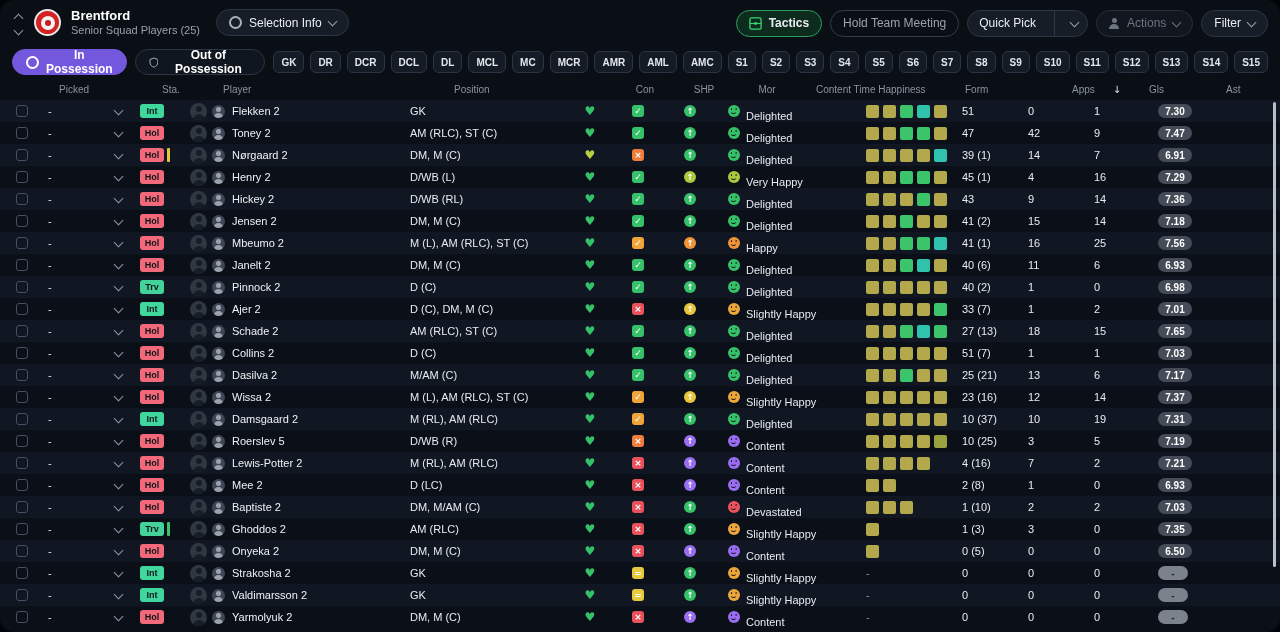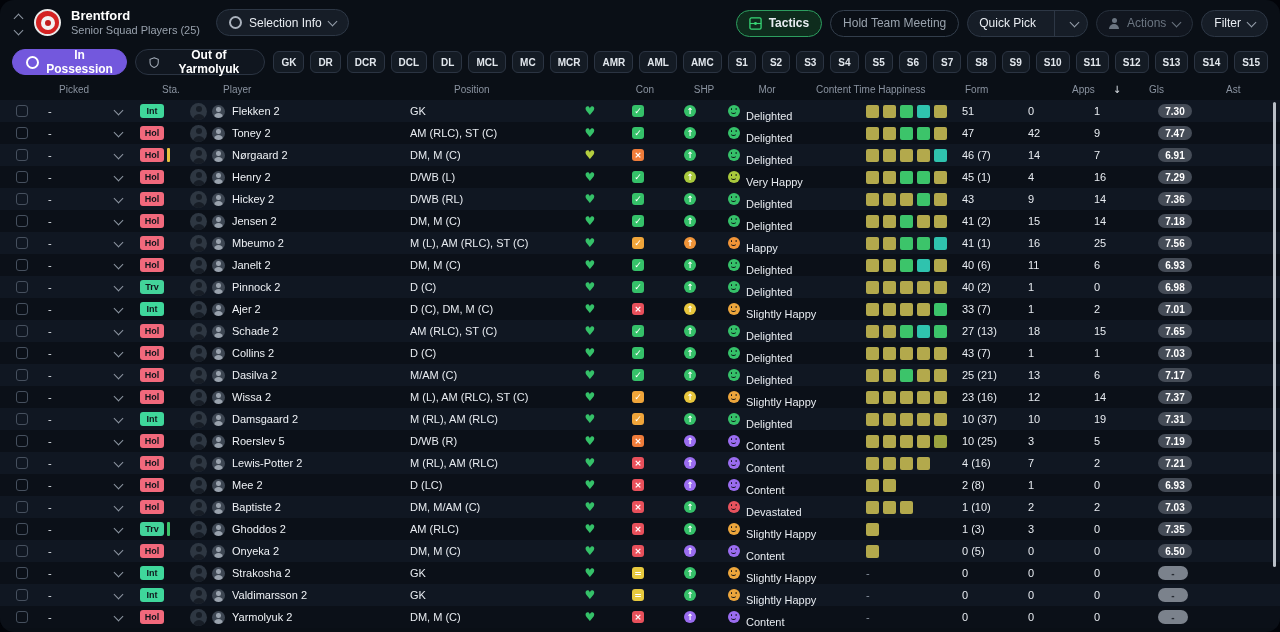--- a/index.html
+++ b/index.html
@@ -140,21 +140,21 @@
 
   <div class="filterbar">
     <button class="tab active">
       <span class="ball-icon"></span>
       <span>In Possession</span>
     </button>
     <button class="tab">
       <svg width="12" height="13" viewBox="0 0 12 13">
         <path d="M6 1 L10.8 2.8 V6.2 C10.8 9.4 8.8 11.4 6 12.2 C3.2 11.4 1.2 9.4 1.2 6.2 V2.8 Z" fill="none" stroke="#a7b0bc" stroke-width="1.2"></path>
       </svg>
-      <span>Out of Yarmolyuk</span>
+      <span>Out of Possession</span>
     </button>
     <div class="pos-filters">
         <button class="pos-btn">GK</button>
         <button class="pos-btn">DR</button>
         <button class="pos-btn">DCR</button>
         <button class="pos-btn">DCL</button>
         <button class="pos-btn">DL</button>
         <button class="pos-btn">MCL</button>
         <button class="pos-btn">MC</button>
         <button class="pos-btn">MCR</button>
@@ -315,21 +315,21 @@
           <span class="face" style="background:#35c169"></span>
           <span class="hap-text">Delighted</span>
         </div>
         <div class="td pl4">
           <span class="fsq" style="background:#b3a94c"></span>
           <span class="fsq" style="background:#b3a94c"></span>
           <span class="fsq" style="background:#b3a94c"></span>
           <span class="fsq" style="background:#b3a94c"></span>
           <span class="fsq" style="background:#2fc3ae"></span>
         </div>
-        <div class="td pl4">46 (7)</div>
+        <div class="td pl4">39 (1)</div>
         <div class="td pl4">14</div>
         <div class="td pl4">7</div>
         <div class="td">
           <span class="avg ">6.91</span>
         </div>
       </div>
       <div class="tr grid">
         <div class="td">
           <span class="cb"></span>
         </div>
@@ -711,21 +711,21 @@
           <span class="face" style="background:#35c169"></span>
           <span class="hap-text">Delighted</span>
         </div>
         <div class="td pl4">
           <span class="fsq" style="background:#b3a94c"></span>
           <span class="fsq" style="background:#b3a94c"></span>
           <span class="fsq" style="background:#b3a94c"></span>
           <span class="fsq" style="background:#b3a94c"></span>
           <span class="fsq" style="background:#b3a94c"></span>
         </div>
-        <div class="td pl4">43 (7)</div>
+        <div class="td pl4">51 (7)</div>
         <div class="td pl4">1</div>
         <div class="td pl4">1</div>
         <div class="td">
           <span class="avg ">7.03</span>
         </div>
       </div>
       <div class="tr grid">
         <div class="td">
           <span class="cb"></span>
         </div>

